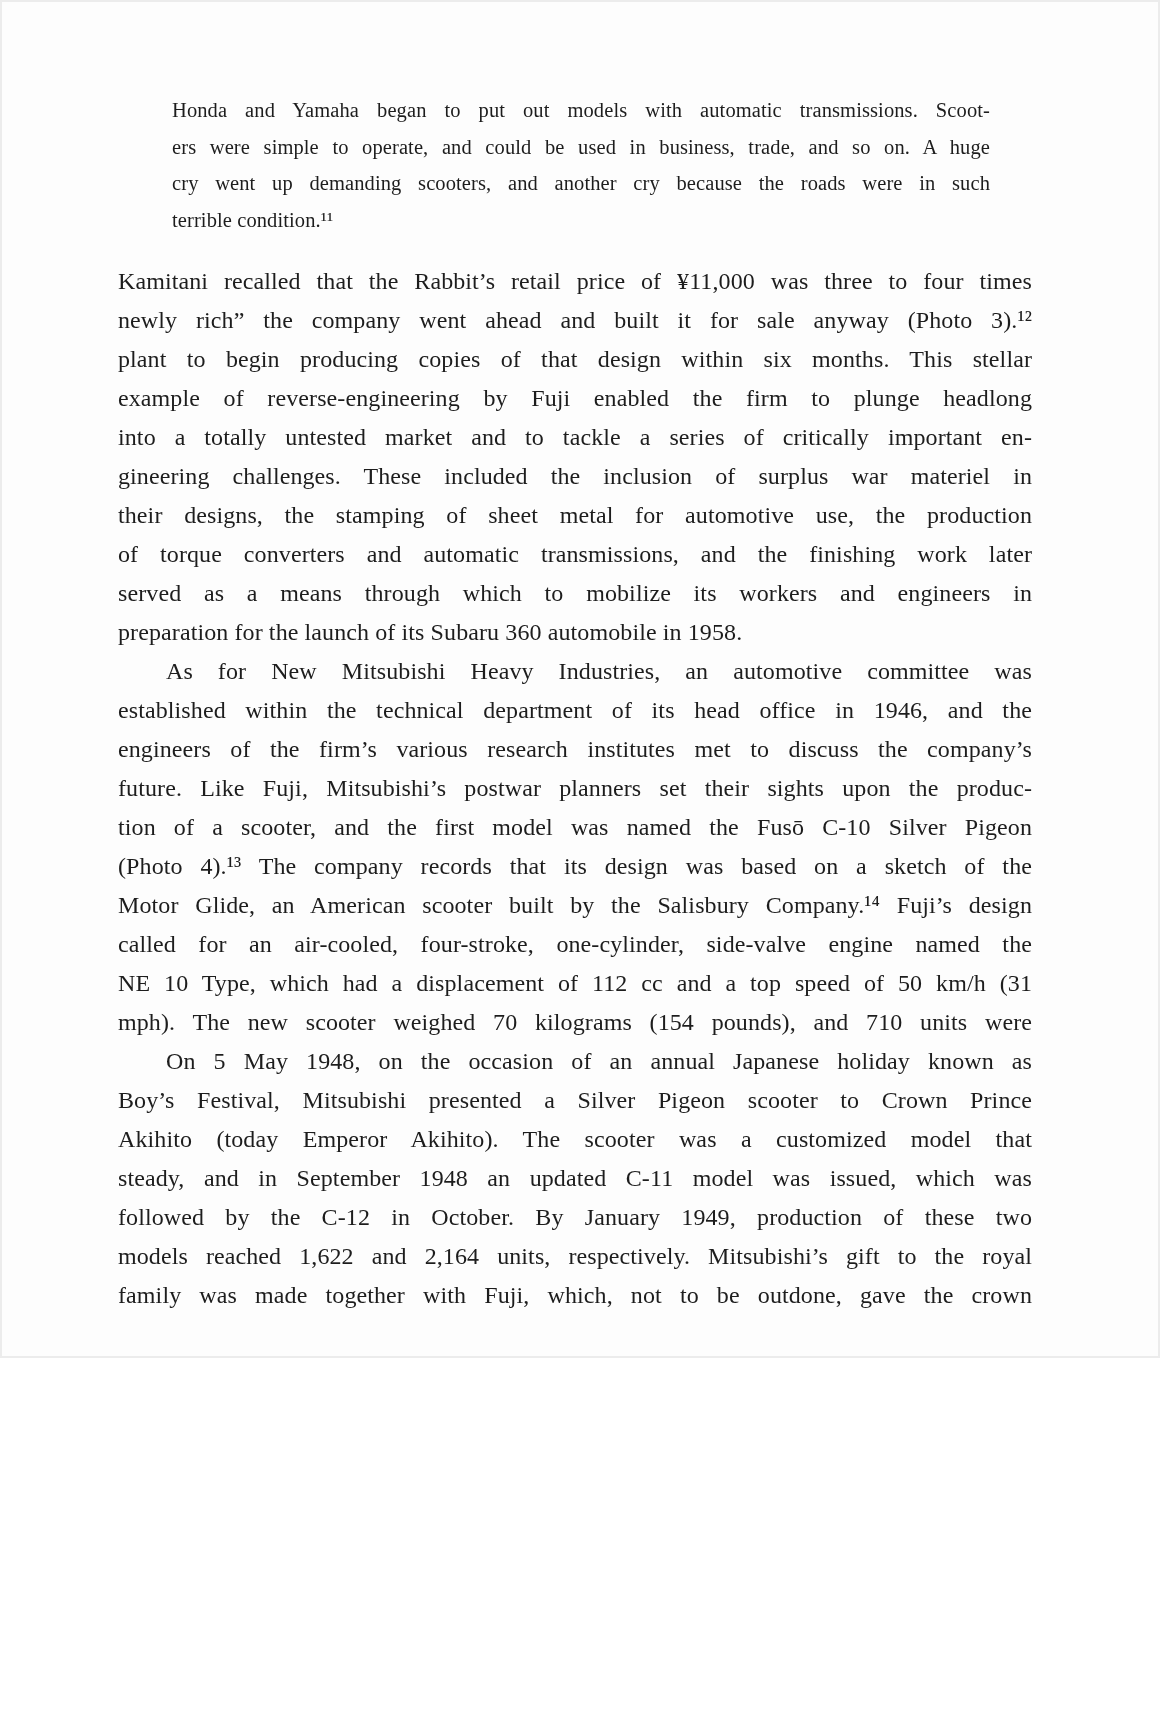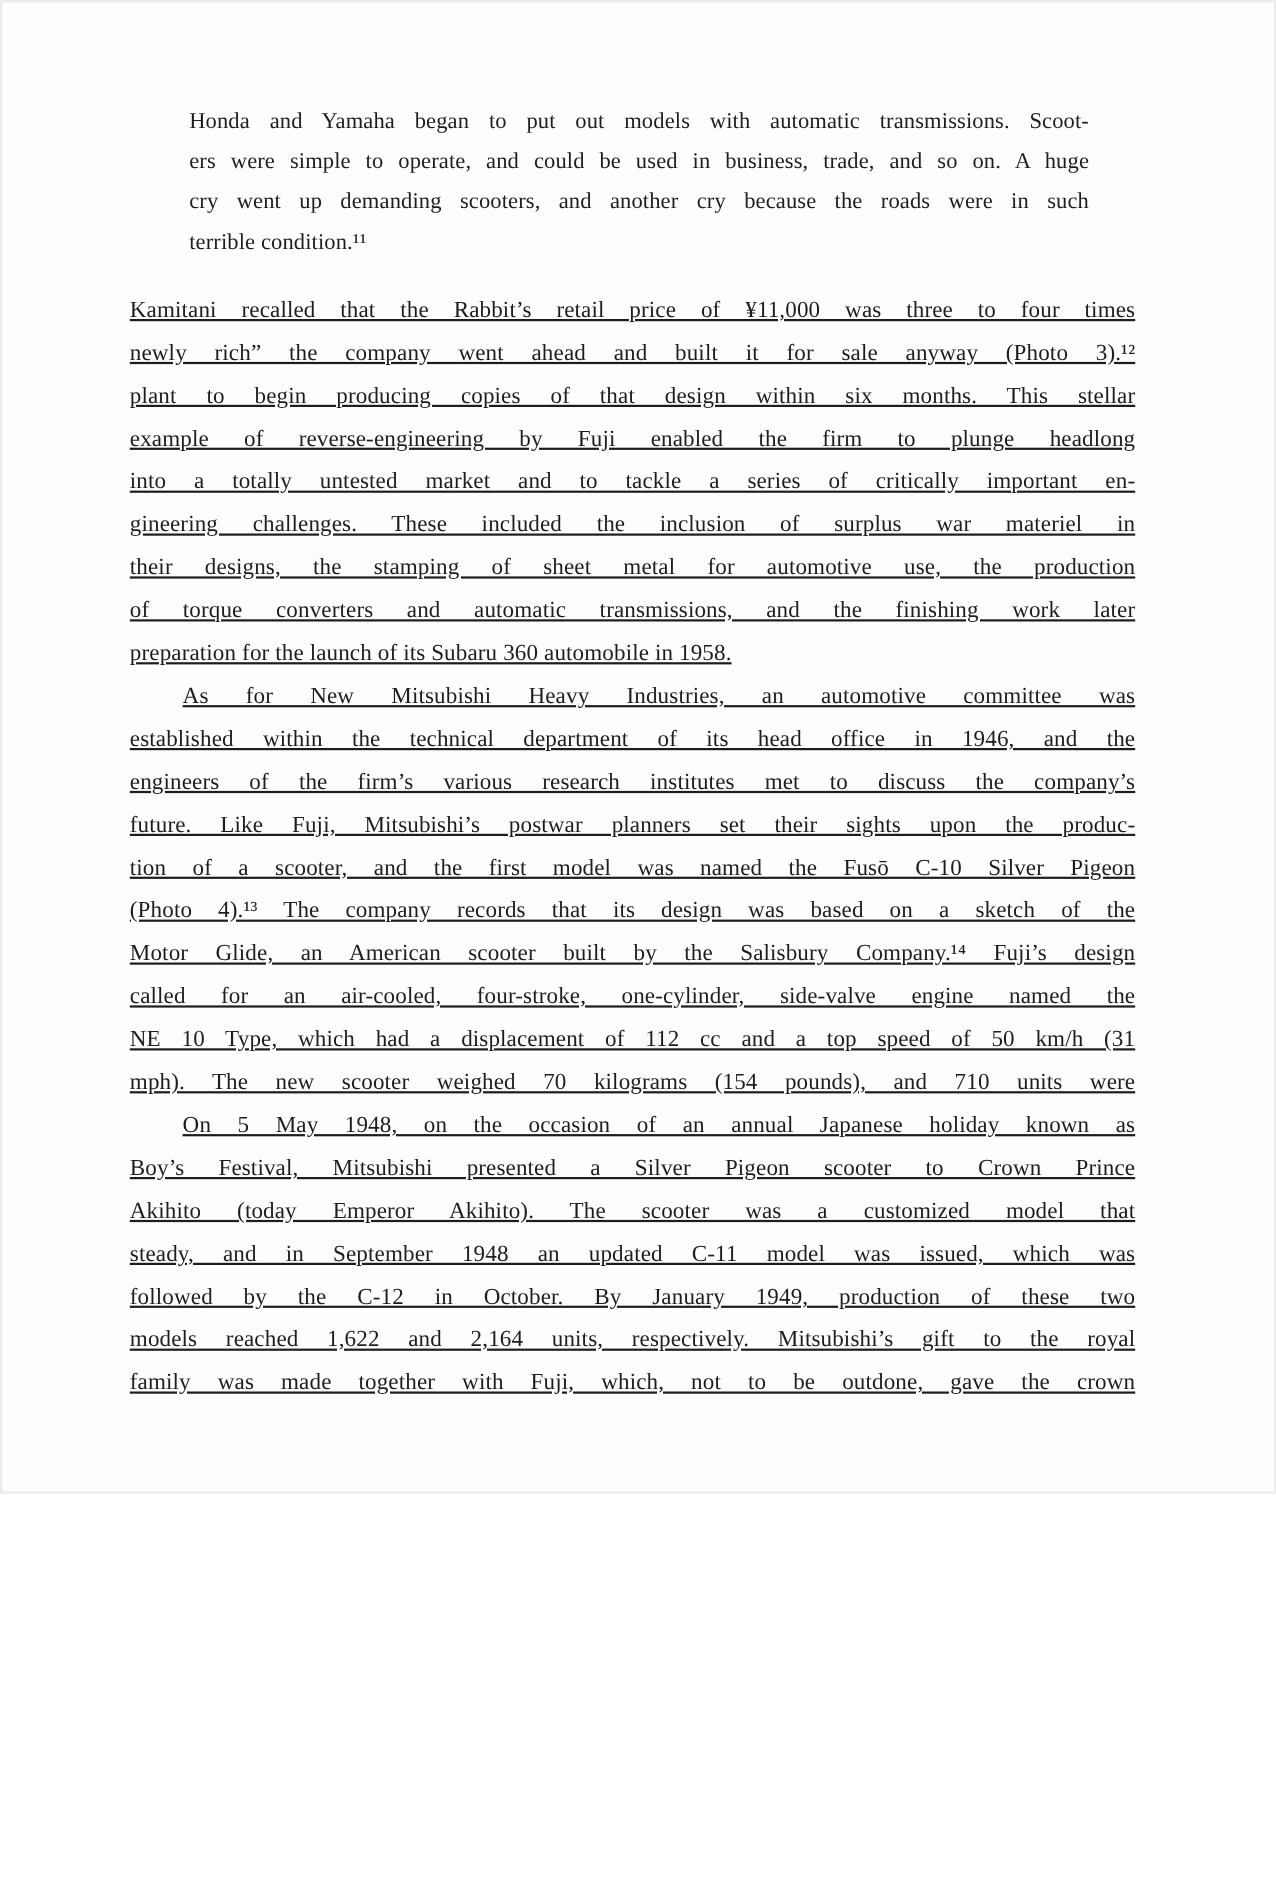--- a/index.html
+++ b/index.html
@@ -31,24 +31,23 @@
     margin: 0;
     font-size: 20.5px;
     line-height: 36.6px;
     letter-spacing: 0.1px;
   }
   .bodytext {
     position: absolute;
     left: 118px;
     top: 262px;
     width: 914px;
-    font-size: 21px;
+    font-size: 24px;
     line-height: 39px;
     letter-spacing: 0.1px;
-    text-decoration: underline;
   }
   .para {
     margin: 0;
   }
   .line {
     text-align: justify;
     text-align-last: justify;
     white-space: normal;
   }
   .line.lastline {
@@ -88,20 +87,21 @@
   <div class="bodytext" id="bodytext">
       <div class="para">
         <div class="line">Kamitani recalled that the Rabbit’s retail price of ¥11,000 was three to four times</div>
         <div class="line">newly rich” the company went ahead and built it for sale anyway (Photo 3).¹²</div>
         <div class="line">plant to begin producing copies of that design within six months. This stellar</div>
         <div class="line">example of reverse-engineering by Fuji enabled the firm to plunge headlong</div>
         <div class="line">into a totally untested market and to tackle a series of critically important en-</div>
         <div class="line">gineering challenges. These included the inclusion of surplus war materiel in</div>
         <div class="line">their designs, the stamping of sheet metal for automotive use, the production</div>
         <div class="line">of torque converters and automatic transmissions, and the finishing work later</div>
+        <div class="line">served as a means through which to mobilize its workers and engineers in</div>
         <div class="line lastline">preparation for the launch of its Subaru 360 automobile in 1958.</div>
       </div>
       <div class="para">
         <div class="line indent">As for New Mitsubishi Heavy Industries, an automotive committee was</div>
         <div class="line">established within the technical department of its head office in 1946, and the</div>
         <div class="line">engineers of the firm’s various research institutes met to discuss the company’s</div>
         <div class="line">future. Like Fuji, Mitsubishi’s postwar planners set their sights upon the produc-</div>
         <div class="line">tion of a scooter, and the first model was named the Fusō C-10 Silver Pigeon</div>
         <div class="line">(Photo 4).¹³ The company records that its design was based on a sketch of the</div>
         <div class="line">Motor Glide, an American scooter built by the Salisbury Company.¹⁴ Fuji’s design</div>

